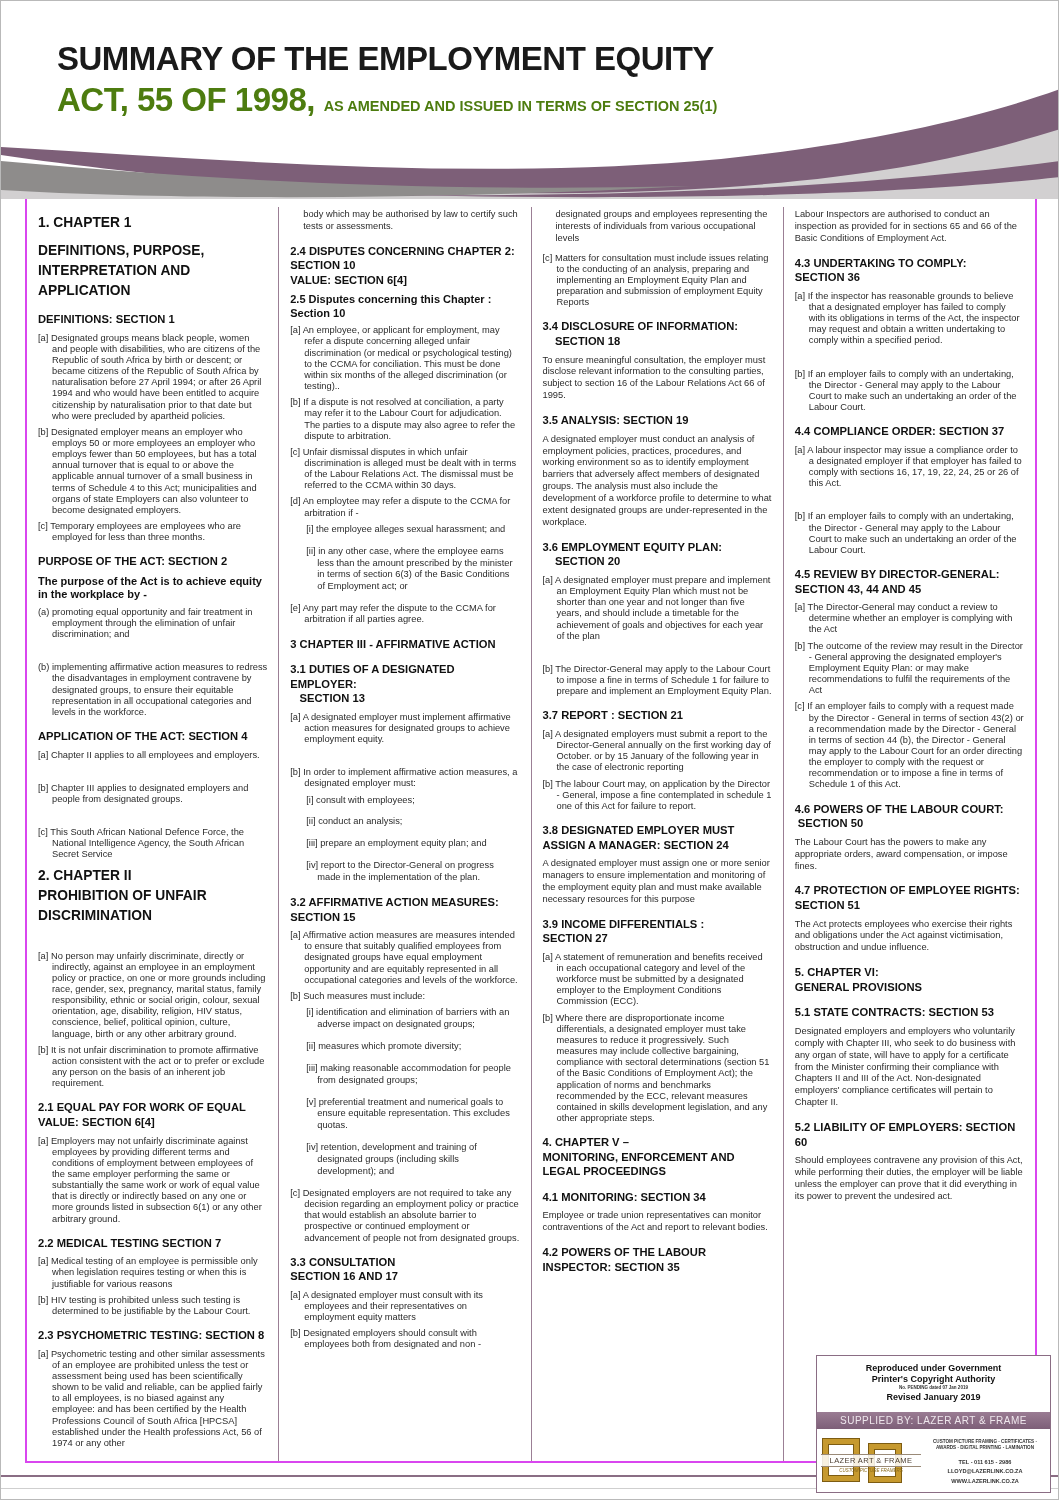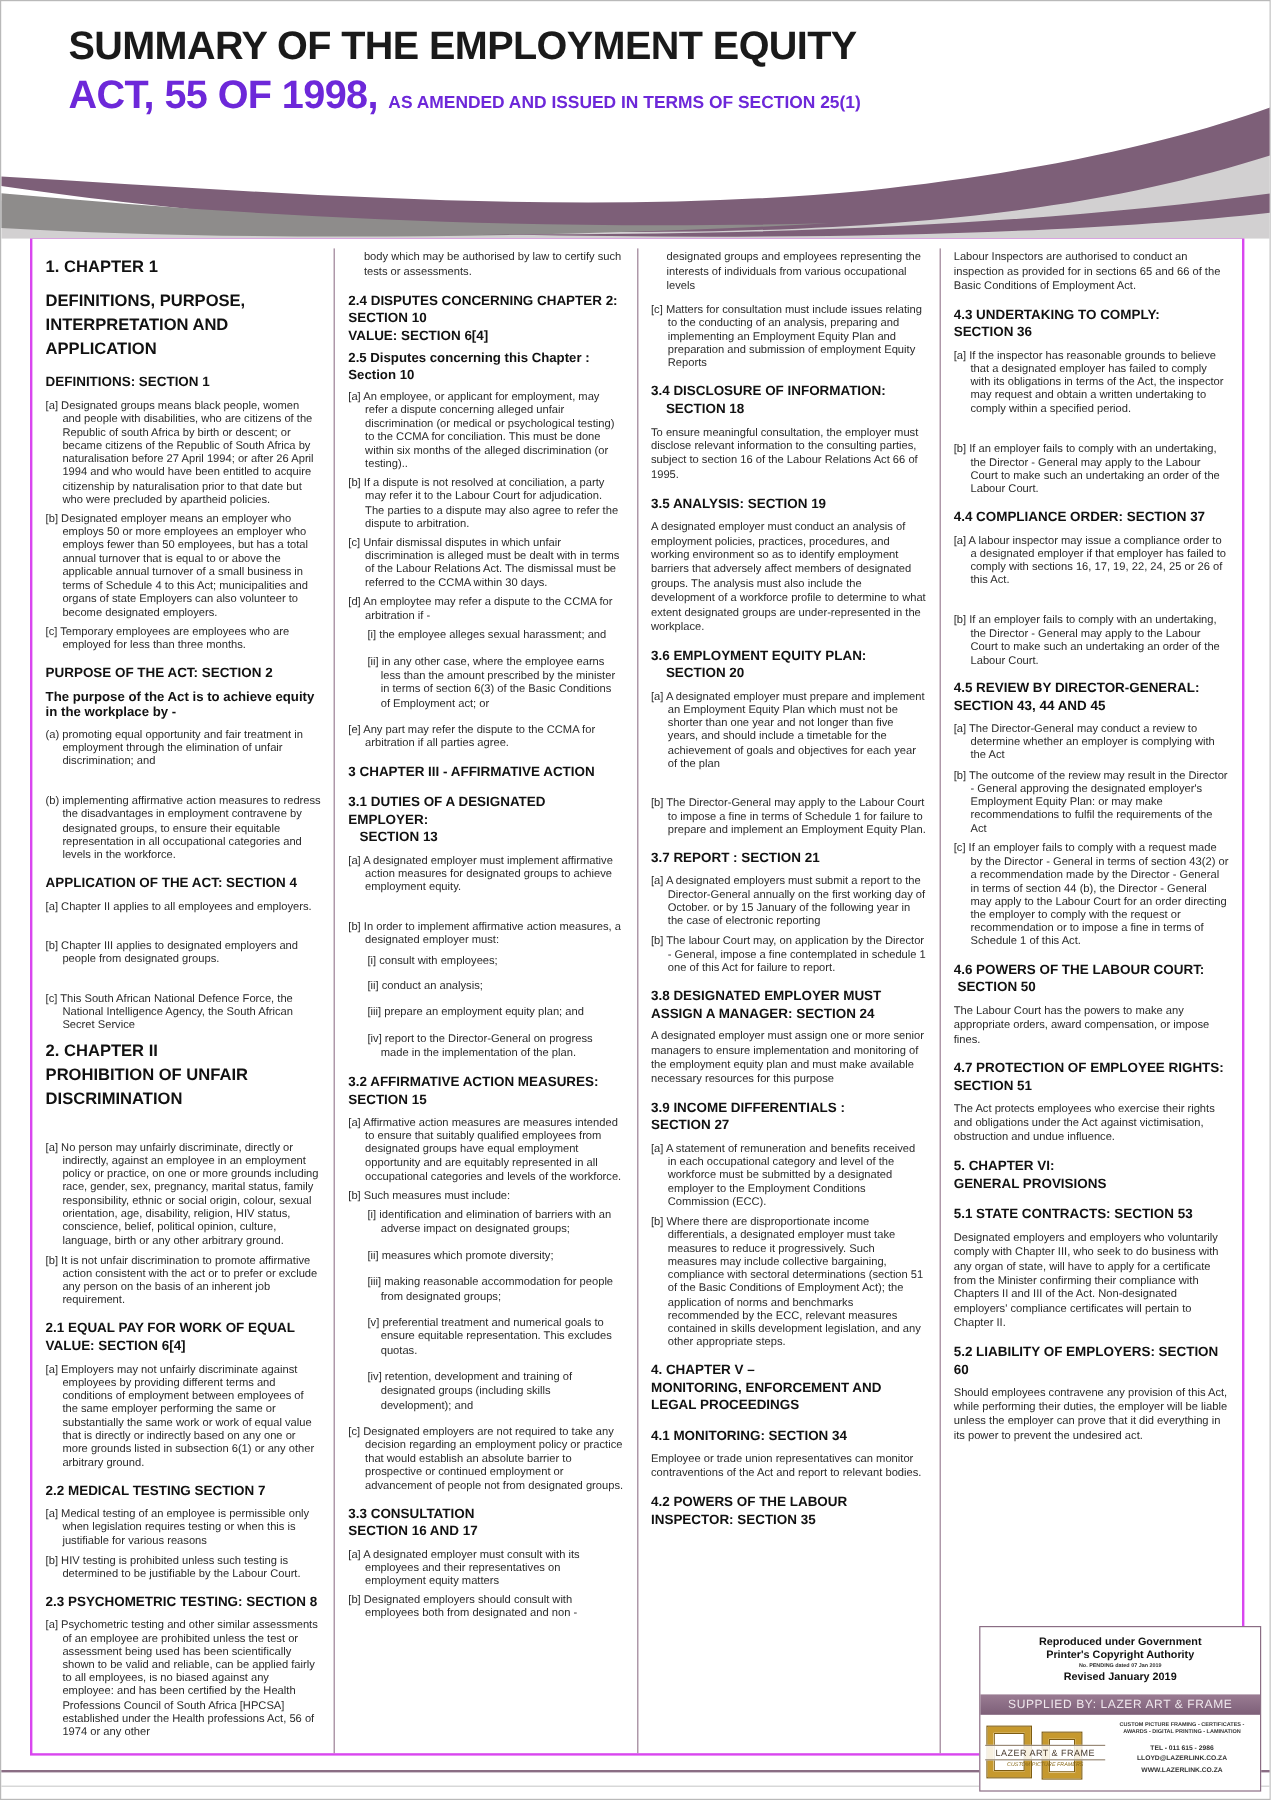--- a/index.html
+++ b/index.html
@@ -3,22 +3,22 @@
 <meta charset="utf-8">
 <style>
   html,body{margin:0;padding:0;background:#fff;}
   #poster{
     position:relative; width:1059px; height:1500px; background:#ffffff;
     border:1px solid #b9b9b9; box-sizing:border-box; overflow:hidden;
     font-family:"Liberation Sans","DejaVu Sans",sans-serif; color:#222;
   }
   
   .header{position:absolute; left:56px; top:16px; z-index:3;}
-  .title-l1{font-size:33px; font-weight:bold; color:#1a1a1a; letter-spacing:-0.5px; line-height:1.25;}
-  .title-l2{font-size:33px; font-weight:bold; color:#6d28d9; letter-spacing:-0.5px; line-height:1.25;}
+  .title-l1{font-size:33px; font-weight:bold; color:#1a1a1a; letter-spacing:-0.5px; line-height:1.25;margin-top:21px;}
+  .title-l2{font-size:33px; font-weight:bold; color:#4d7c0f; letter-spacing:-0.5px; line-height:1.25;}
   .title-suffix{font-size:14.5px; font-weight:bold; letter-spacing:0;}
   .wave{position:absolute; left:0; top:88px; width:1059px; height:110px; z-index:1;}
   
   .content{
     position:absolute; left:24px; top:196px; width:1012px; height:1266px;
     border:2px solid #d946ef; box-sizing:border-box; display:flex; padding:8px 0 0 0; background:#fff;
   }
   .col{flex:1 1 0; padding:2px 11px 0 11px; border-right:1.5px solid #9b7f95; overflow:hidden;}
   .col:last-child{border-right:none;}
   .blk{margin:0 0 5px 0;}
@@ -38,21 +38,21 @@
     position:absolute; right:7px; bottom:6px; width:235px;
     border:1.5px solid #8a6d84; background:#fff; box-sizing:border-box; z-index:4;margin-left:48px;
   }
   .copy-inner{text-align:center; padding:7px 4px 5px 4px;}
   .copy-l1{font-size:9px; font-weight:bold; line-height:1.25; color:#111;}
   .copy-tiny{font-size:4.5px; font-weight:bold; color:#333; line-height:1.4;}
   .supplied-band{
     margin:4px 0 0 0; background:linear-gradient(#9a7c93,#7d5f78); color:#efe7ed;
     font-size:10px; text-align:center; padding:3px 0; letter-spacing:0.5px;
   }
-  .logo-row{display:flex; padding:5px 4px 6px 4px; align-items:flex-start;}
+  .logo-row{display:flex; padding:5px 4px 6px 4px; align-items:flex-end;}
   .logo{position:relative; width:100px; height:52px; flex:0 0 auto;}
   .frame{position:absolute; box-sizing:border-box; background:#fff;}
   .f1{left:2px; top:5px; width:36px; height:42px; border:5px solid #c6992e; box-shadow:inset 0 0 0 1px #7d5c12, 0 0 0 1px #7d5c12;}
   .f2{left:48px; top:10px; width:32px; height:38px; border:5px solid #c6992e; box-shadow:inset 0 0 0 1px #7d5c12, 0 0 0 1px #7d5c12;}
   .logo-text{position:absolute; left:0; top:20px; width:100px; text-align:center;}
   .logo-name{font-size:7.5px; letter-spacing:0.4px; color:#4a3c30; border-top:1px solid #9a8a78; border-bottom:1px solid #9a8a78; padding:1px 0; background:rgba(255,255,255,0.85);}
   .logo-sub{font-size:4.5px; font-style:italic; color:#8a6a1a; margin-top:1px;}
   .contact{flex:1; text-align:center; padding-left:3px;}
   .services{font-size:4.6px; font-weight:bold; color:#333; margin-bottom:6px; line-height:1.4;}
   .tel,.email,.web{font-size:5.6px; font-weight:bold; color:#333; line-height:1.7;}

